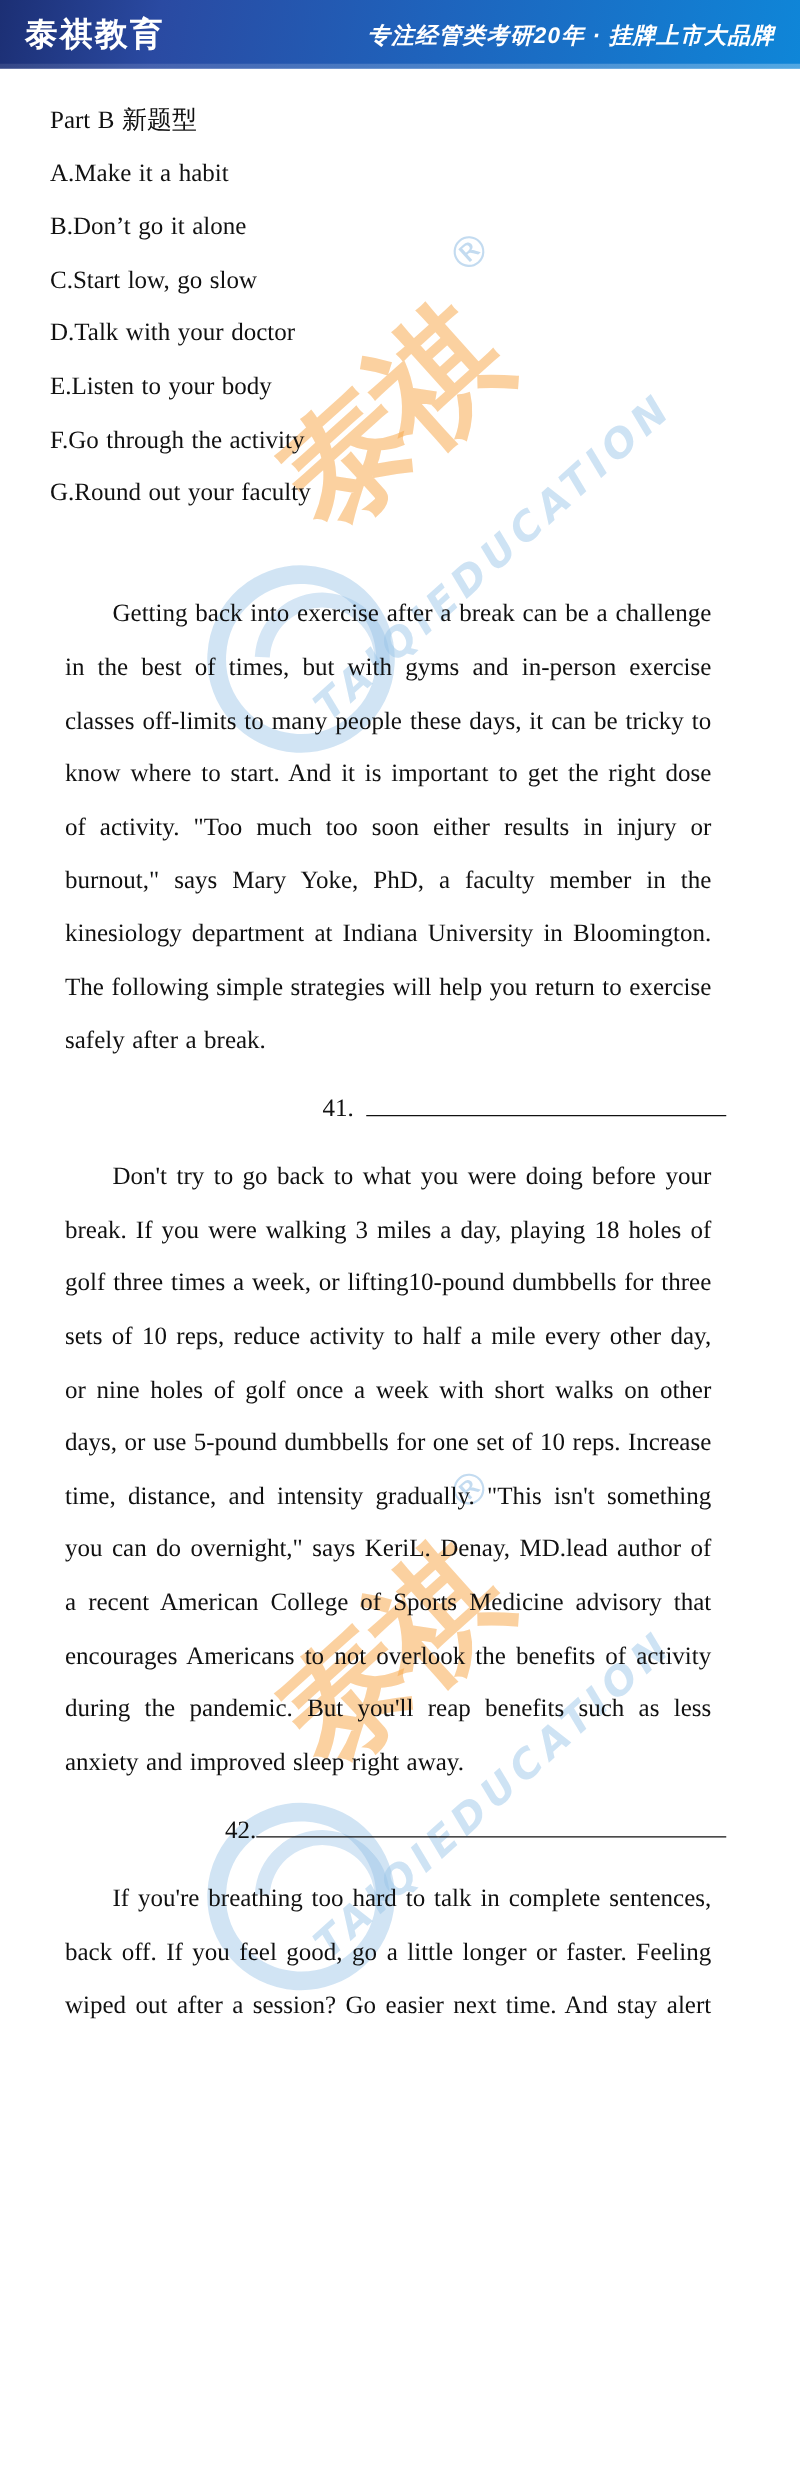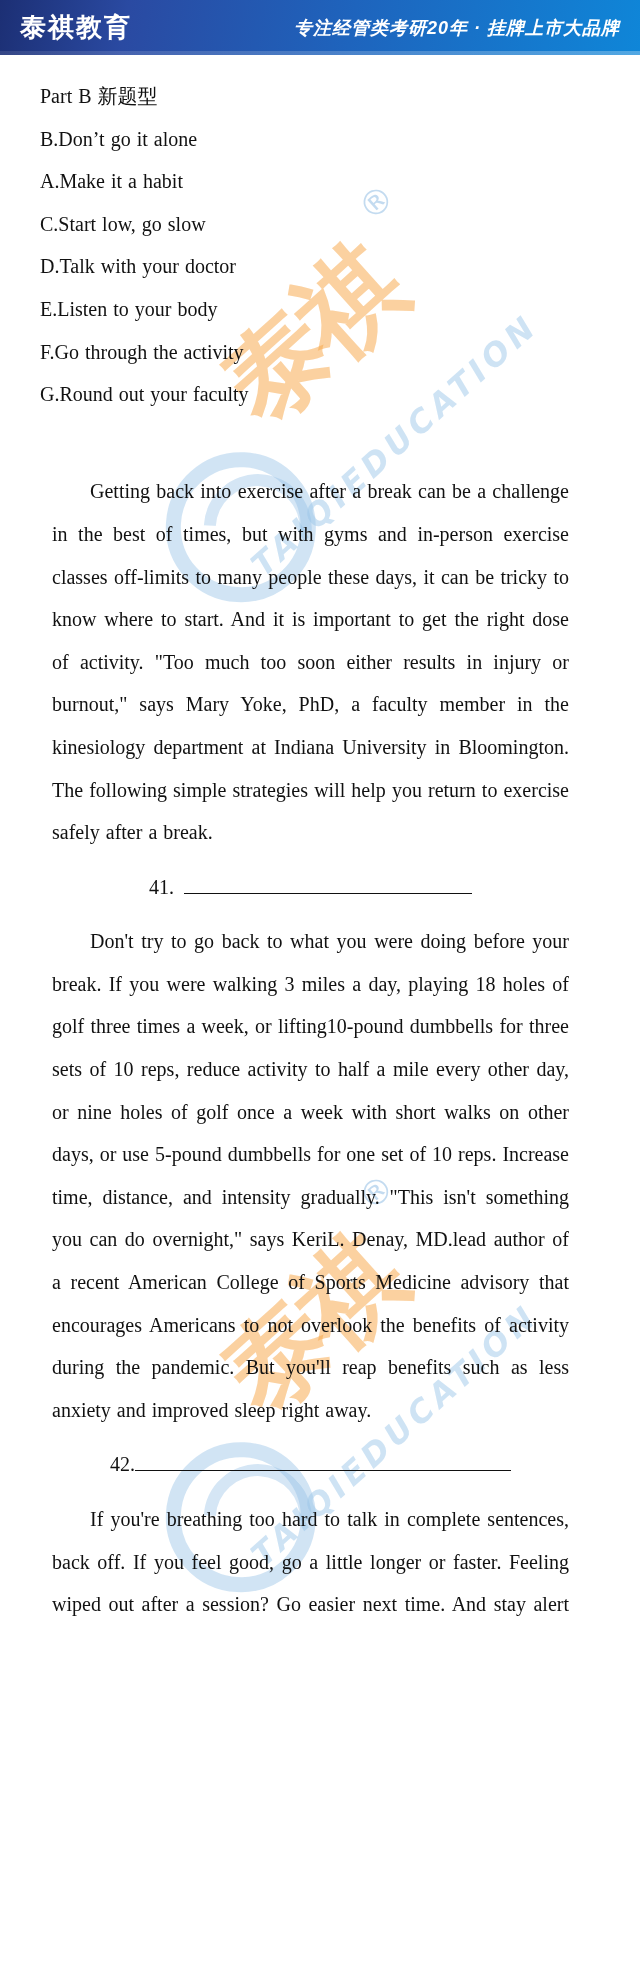--- a/index.html
+++ b/index.html
@@ -131,21 +131,21 @@
   }
   .line { text-align: left; }
   .section-heading { font-weight: normal; }
   .spacer-line { height: 42.6px; }
   .passage-title { text-align: center; }
   .para {
     margin: 12px;
     text-indent: 38px;
     text-align: justify;
   }
-  .blank-line { text-align: center; }
+  .blank-line { text-align: right; }
   .blank-rule {
     display: inline-block;
     height: 3px;
     border-bottom: 1.6px solid #111111;
   }
   .blank-41 { width: 288px; margin-left: 10px; }
   .blank-42 { width: 376px; }
   .blank-43 { width: 323px; }
 </style>
 </head>
@@ -172,22 +172,22 @@
       <div class="wm-circle"></div>
       <div class="wm-chars">泰祺</div>
       <div class="wm-reg">®</div>
       <div class="wm-en">TAIQIEDUCATION</div>
     </div>
   </div>
 
   <div class="content">
     <div class="line section-heading">Part B  新题型</div>
 
+    <div class="line option">A.Make it a habit</div>
     <div class="line option">B.Don’t go it alone</div>
-    <div class="line option">A.Make it a habit</div>
     <div class="line option">C.Start low, go slow</div>
     <div class="line option">D.Talk with your doctor</div>
     <div class="line option">E.Listen to your body</div>
     <div class="line option">F.Go through the activity</div>
     <div class="line option">G.Round out your faculty</div>
 
     <div class="spacer-line"></div>
 
 
     <p class="para">Getting back into exercise after a break can be a challenge in the best of times, but with gyms and in-person exercise classes off-limits to many people these days, it can be tricky to know where to start. And it is important to get the right dose of activity. "Too much too soon either results in injury or burnout," says Mary Yoke, PhD, a faculty member in the kinesiology department at Indiana University in Bloomington. The following simple strategies will help you return to exercise safely after a break.</p>

